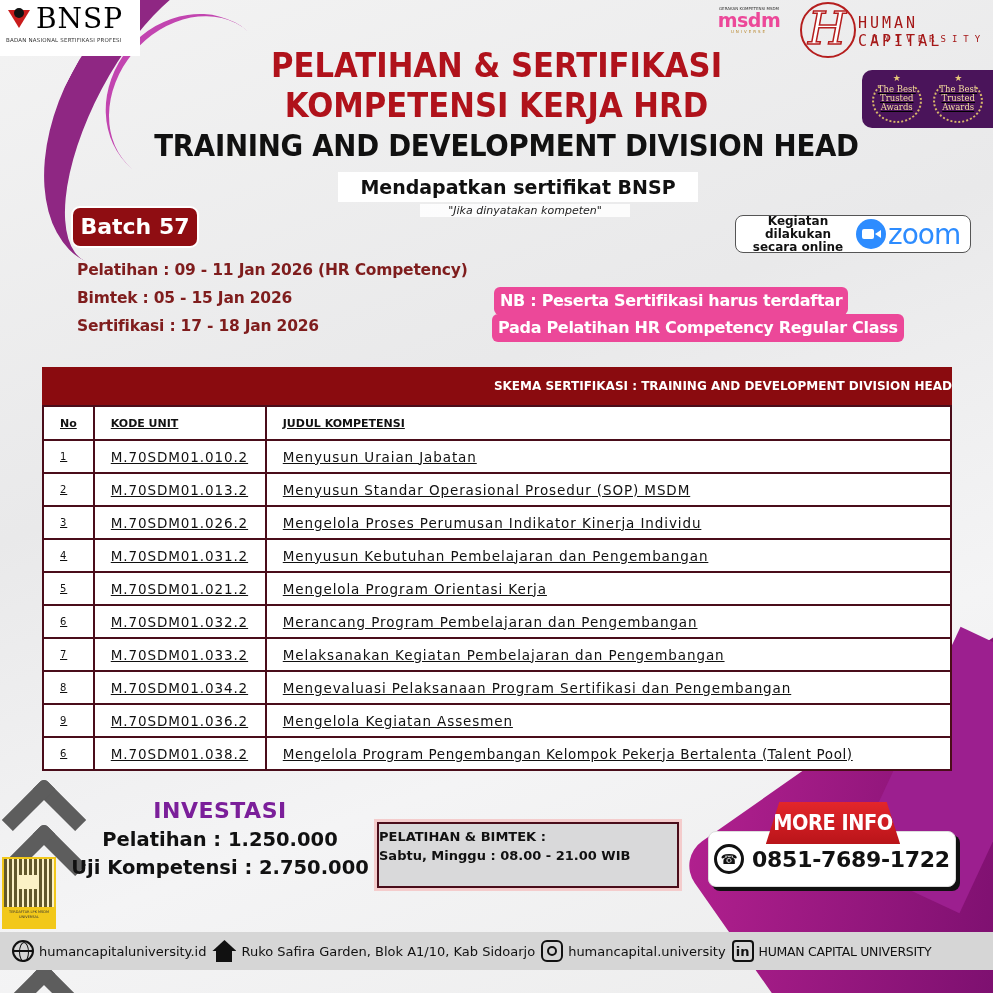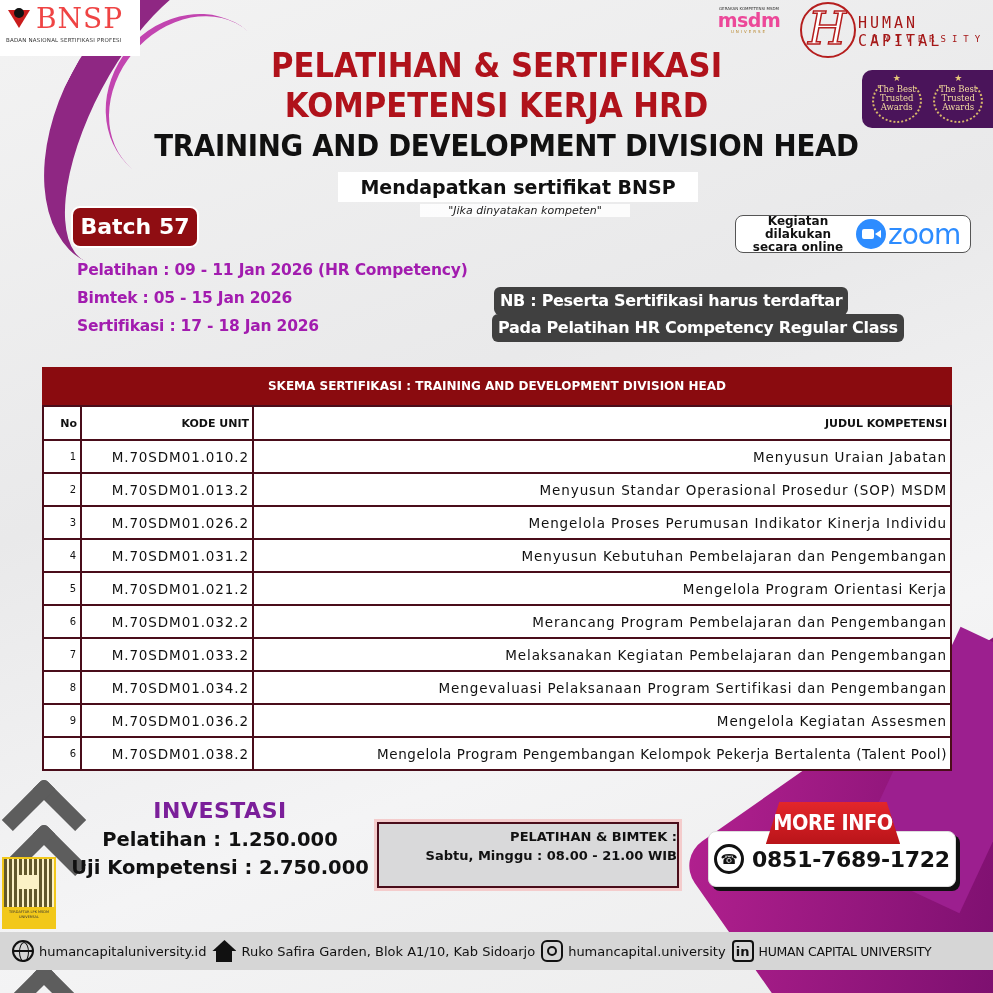--- a/index.html
+++ b/index.html
@@ -55,21 +55,21 @@
   }
   .bnsp-mark::before {
     content: ""; position: absolute; left: 2px; top: 4px; width: 22px; height: 18px;
     background: #c91c1c; clip-path: polygon(0 0, 100% 0, 50% 100%);
   }
   .bnsp-mark::after {
     content: ""; position: absolute; left: 8px; top: 2px; width: 10px; height: 10px;
     background: #111; border-radius: 50%;
   }
   .bnsp-text {
-    font-family: "DejaVu Serif", serif; font-size: 28px; color: #ef4444; letter-spacing: 1px; line-height: 30px;
+    font-family: "DejaVu Serif", serif; font-size: 28px; color: #000000; letter-spacing: 1px; line-height: 30px;
   }
   .bnsp-sub { font-size: 5.5px; color: #333; letter-spacing: .2px; margin-top: 3px; white-space: nowrap; }
 
   .msdm-logo {
     left: 704px; top: 6px; width: 90px; height: 34px; text-align: center;
   }
   .msdm-top { font-size: 4px; color: #333; }
   .msdm-main {
     font-family: "DejaVu Sans", sans-serif; font-weight: bold; font-size: 19px; color: #ec4899; line-height: 18px;
     letter-spacing: -0.5px;
@@ -89,21 +89,21 @@
     position: absolute; left: 58px; top: 12px; font-size: 15px; letter-spacing: 3px; color: #a51818;
     font-family: "DejaVu Sans Mono", monospace;
   }
   .hcu-sub {
     position: absolute; left: 72px; top: 32px; font-size: 9px; letter-spacing: 6px; color: #a51818;
     font-family: "DejaVu Sans Mono", monospace;
   }
 
   .awards {
     left: 862px; top: 70px; width: 131px; height: 58px; background: #4a145a;
-    border-radius: 10px 0 0 10px; display: flex; align-items: center; justify-content: space-around; padding: 0 4px;
+    border-radius: 10px 0 0 10px; display: flex; align-items: center; justify-content: space-around; padding: 0 4px; text-decoration: underline;
   }
   .award {
     width: 56px; height: 52px; position: relative; text-align: center;
     color: #f3dca0; font-family: "DejaVu Serif", serif; font-size: 8.5px; line-height: 9px; padding-top: 12px;
   }
   .award::before {
     content: "★"; position: absolute; top: 1px; left: 0; right: 0; font-size: 9px; color: #e8c878;
   }
   .award-ring {
     position: absolute; left: 3px; top: 6px; width: 50px; height: 44px;
@@ -147,37 +147,37 @@
   .zoom-icon::before {
     content: ""; position: absolute; left: 6px; top: 10px; width: 12px; height: 10px; background: #fff; border-radius: 2px;
   }
   .zoom-icon::after {
     content: ""; position: absolute; left: 19px; top: 11px; width: 0; height: 0;
     border-top: 4px solid transparent; border-bottom: 4px solid transparent; border-right: 6px solid #fff;
   }
   .zoom-word { font-size: 28px; color: #2d8cff; font-family: "DejaVu Sans", sans-serif; margin-left: 2px; letter-spacing: -1px; }
 
   .schedule { left: 77px; top: 258px; }
-  .schedule-line { font-size: 15.5px; font-weight: bold; color: #a21caf; height: 28px; line-height: 24px; letter-spacing: -0.2px; }
+  .schedule-line { font-size: 15.5px; font-weight: bold; color: #7f1d1d; height: 28px; line-height: 24px; letter-spacing: -0.2px; }
 
   .nb-line {
-    background: #404040; color: #fff; font-weight: bold; font-size: 16px; border-radius: 6px;
+    background: #ec4899; color: #fff; font-weight: bold; font-size: 16px; border-radius: 6px;
     padding: 2px 6px; height: 28px; line-height: 24px; letter-spacing: -0.3px; white-space: nowrap;
   }
 
   
   .table-wrap { left: 42px; top: 367px; width: 910px; }
   .tbl-head {
-    background: #8a0b0f; color: #fff; font-weight: bold; font-size: 12px; text-align: center;
+    background: #8a0b0f; color: #fff; font-weight: bold; font-size: 12px; text-align: right;
     height: 38px; line-height: 38px; letter-spacing: 0px;
   }
   table { border-collapse: collapse; width: 910px; background: #fff; }
   td, th {
-    border: 2px solid #4a0d1a; font-size: 13.5px; color: #111; height: 33px; text-align: right;
-    padding: 0 3px; white-space: nowrap; letter-spacing: 0.9px;
+    border: 2px solid #4a0d1a; font-size: 13.5px; color: #111; height: 33px; text-align: left;
+    padding: 0 16px; white-space: nowrap; letter-spacing: 0.9px; text-decoration: underline;
   }
   th { font-size: 11px; font-weight: bold; height: 34px; letter-spacing: 0; }
   td.no { font-size: 10px; width: 38px; }
   td.code { width: 172px; }
   .table-wrap table { border-left: 2px solid #4a0d1a; }
 
   
   .inv { left: 70px; top: 796px; width: 300px; text-align: center; }
   .inv-title { font-weight: bold; font-size: 22px; color: #7b1f9a; line-height: 30px; letter-spacing: 0.5px; }
   .inv-line { font-weight: bold; font-size: 19.5px; color: #111; line-height: 28px; }
@@ -189,21 +189,21 @@
     width: 50px; height: 48px; background:
       repeating-linear-gradient(90deg, #333 0 3px, #fff 3px 5px),
       #fff;
     opacity: .75; position: relative;
   }
   .qr-code::after { content: ""; position: absolute; left: 15px; top: 16px; width: 20px; height: 14px; background: #fff; }
   .qr-label { font-size: 3.5px; color: #333; text-align: center; margin-top: 3px; line-height: 5px; }
 
   .bimtek {
     left: 377px; top: 822px; width: 302px; height: 66px; background: #d9d9da;
-    border: 2px solid #4a0d1a; box-shadow: 0 0 0 3px #f4cccc; text-align: right; padding-top: 3px;
+    border: 2px solid #4a0d1a; box-shadow: 0 0 0 3px #f4cccc; text-align: left; padding-top: 3px;
   }
   .bimtek-line { font-weight: bold; font-size: 13px; line-height: 19px; color: #111; }
 
   .moreinfo-ribbon {
     left: 760px; top: 802px; width: 146px; height: 42px; background: linear-gradient(#e3262b, #b91419);
     clip-path: polygon(10% 0, 90% 0, 100% 100%, 0 100%);
     color: #fff; font-weight: bold; font-size: 21px; text-align: center; line-height: 42px;
     transform: scaleX(0.92); letter-spacing: -0.5px;
   }
   .moreinfo-box {

